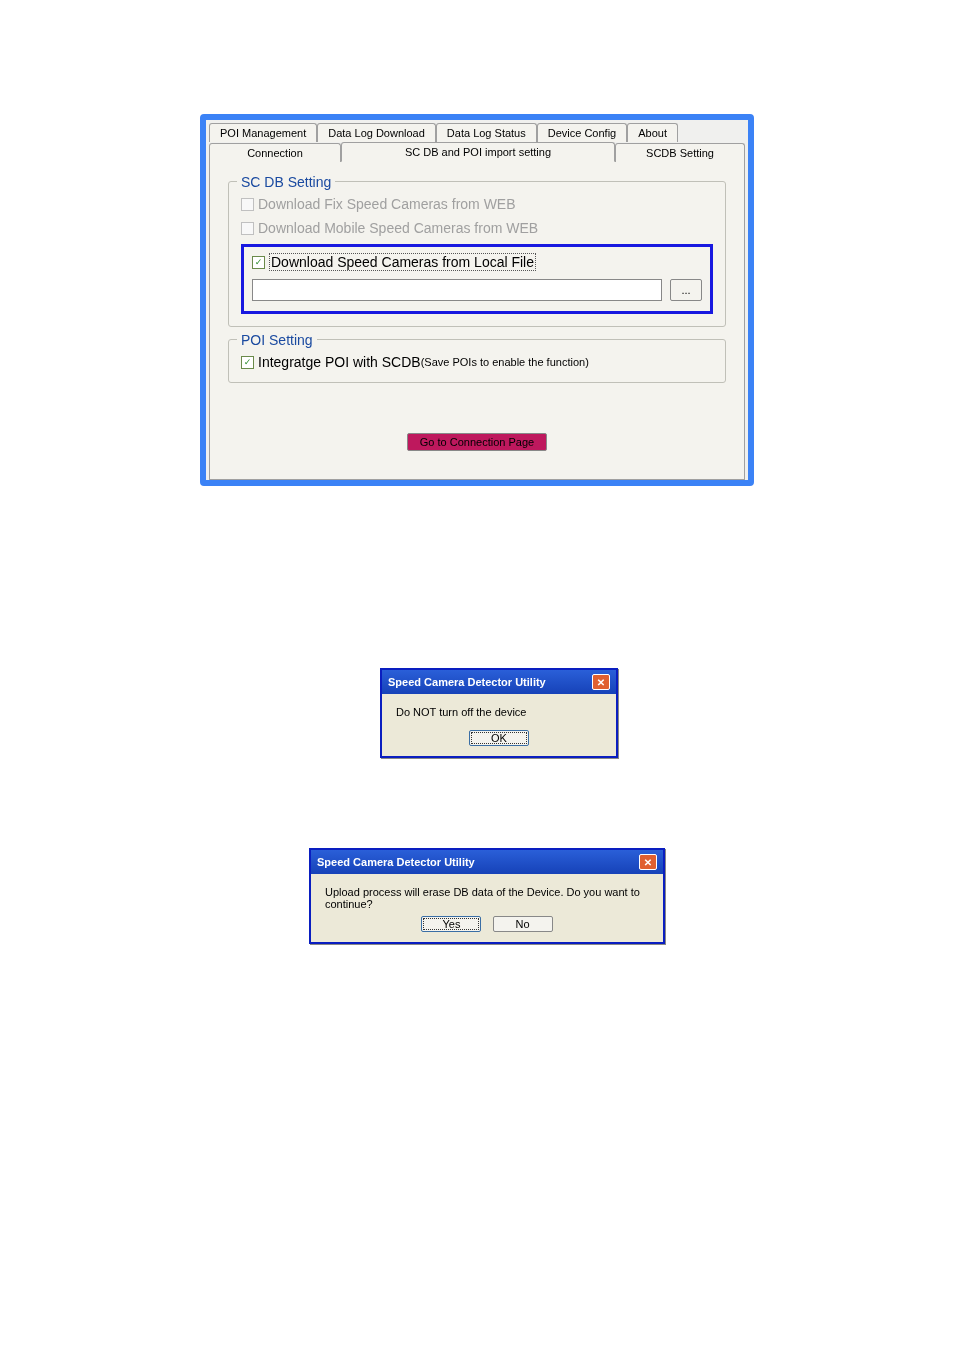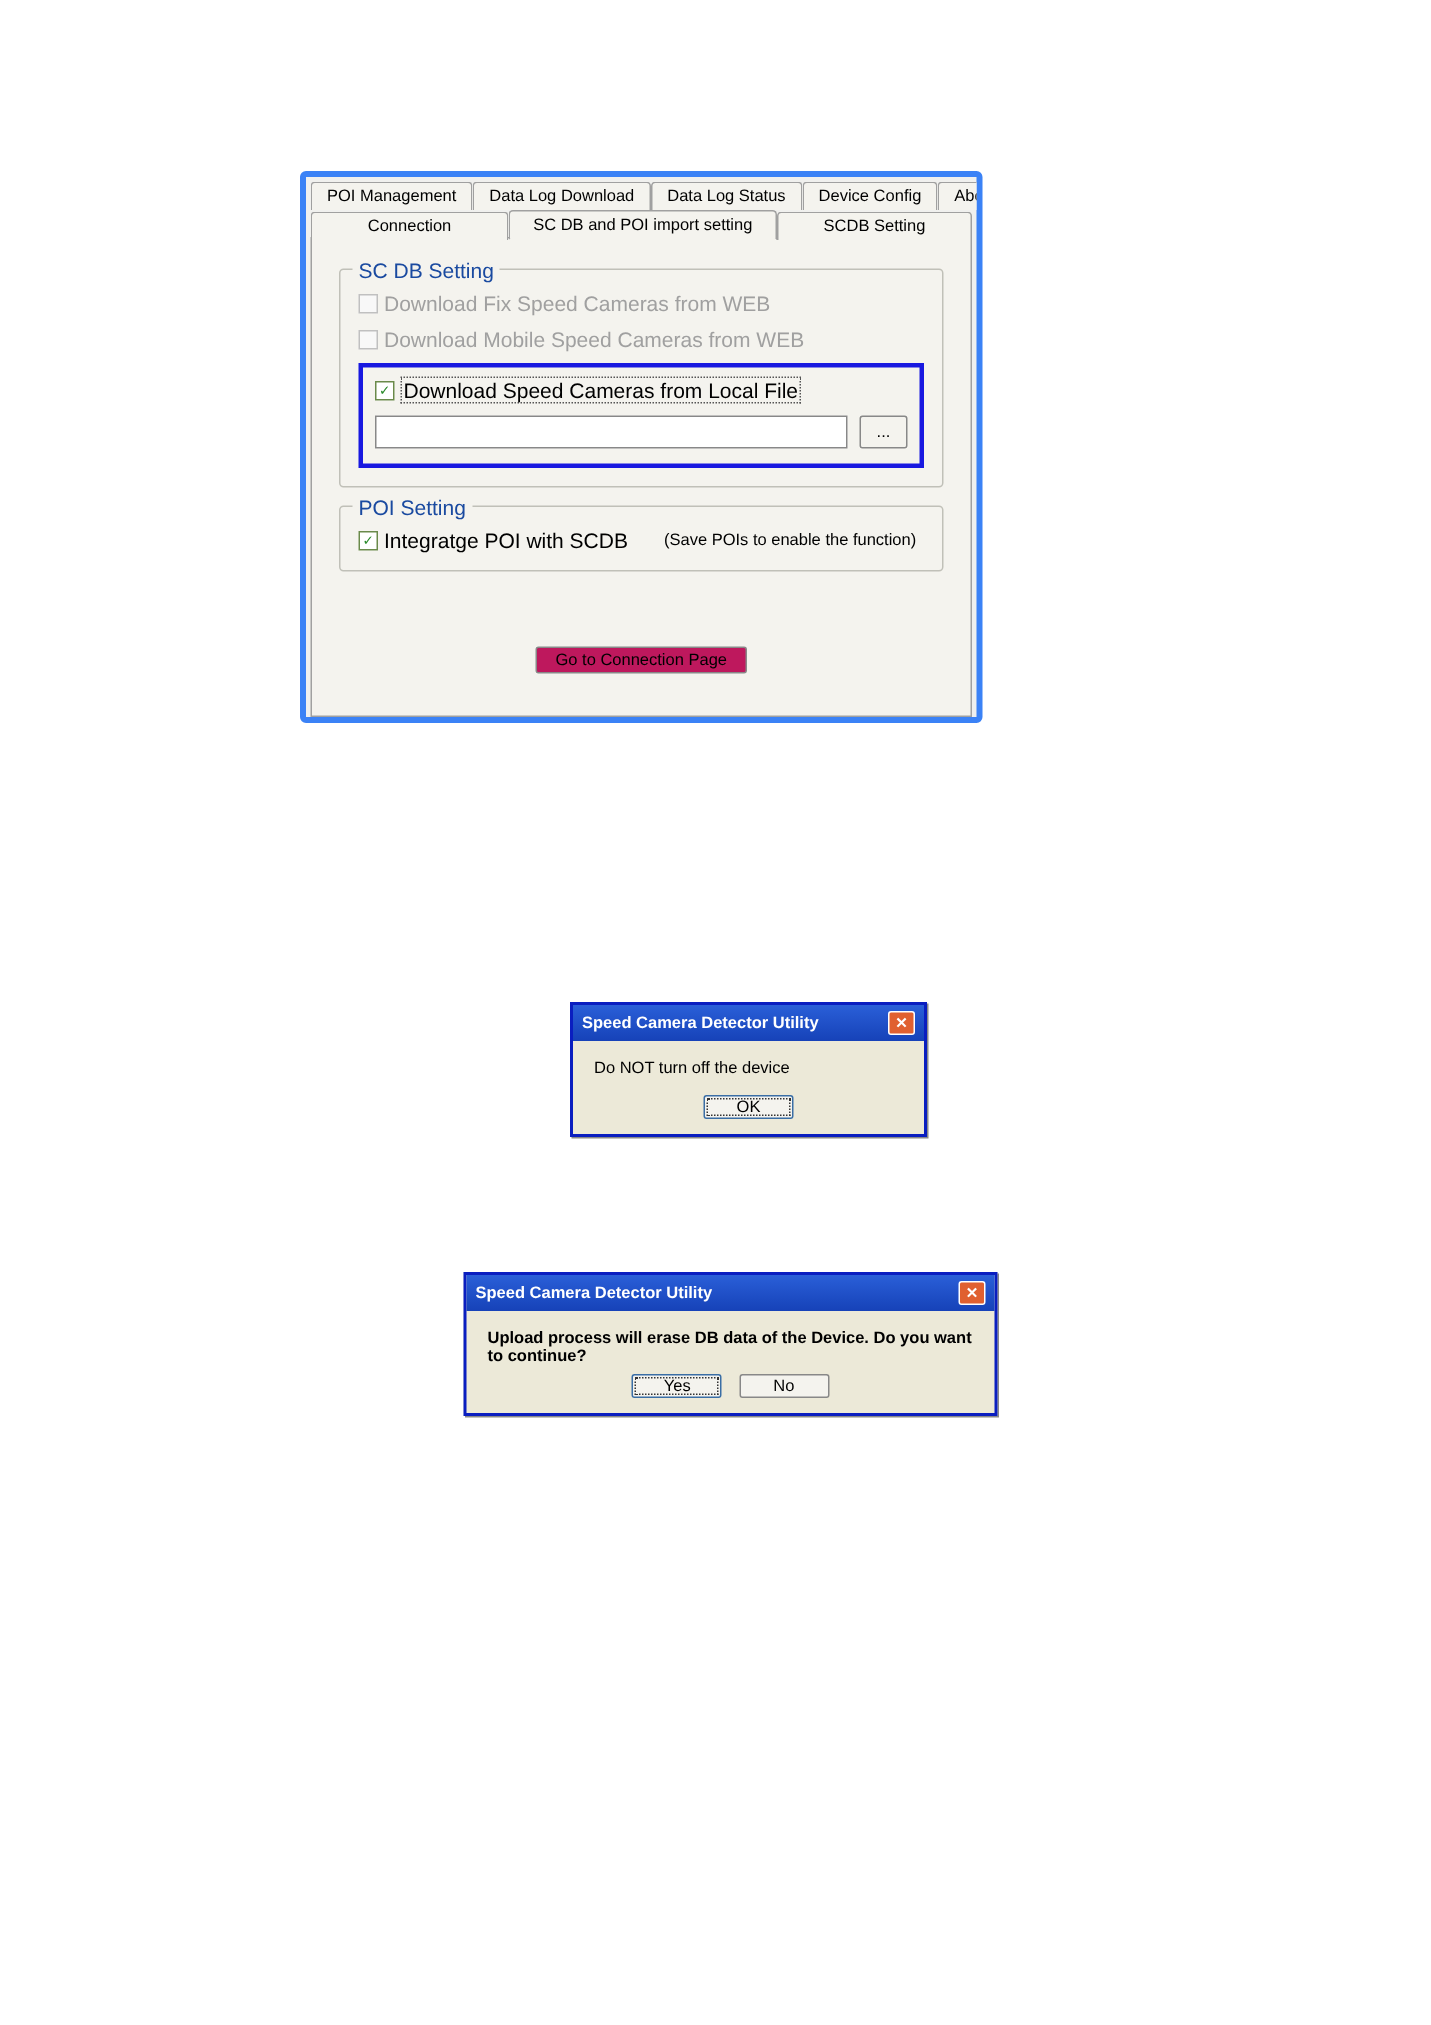--- a/index.html
+++ b/index.html
@@ -13,22 +13,22 @@
       background: #ffffff;
       width: 954px;
       height: 1350px;
       position: relative;
     }
     
     .main-window {
       position: absolute;
       left: 200px;
       top: 114px;
-      width: 455px;
-      border: 4px solid #3b82f6;
+      width: 554px;
+      border: 6px solid #3b82f6;
       background: #f0f0ee;
       border-radius: 4px;
       overflow: hidden;
     }
     .tabs-container {
       padding: 3px 3px 0 3px;
     }
     .tab-row {
       display: flex;
       align-items: flex-end;
@@ -149,21 +149,21 @@
       display: inline-flex;
       align-items: center;
       justify-content: center;
       border-radius: 2px;
     }
     .poi-row {
       display: flex;
       align-items: center;
     }
     .poi-hint {
-      margin-left: 24px;
+      margin-left: 0;
       color: #000;
       font-size: 11px;
     }
     .go-btn {
       display: block;
       margin: 50px auto 0 auto;
       padding: 2px 12px;
       border: 1px solid #888;
       background: #be185d;
       font-size: 11px;
@@ -237,21 +237,20 @@
     }
 
     
     .dialog2 {
       left: 309px;
       top: 848px;
       width: 356px;
     }
     .dialog2 .dialog-body {
       padding: 12px 4px 6px 14px;
-      font-weight: bold;
     }
   </style>
 </head>
 <body>
 
 <div class="main-window">
   <div class="tabs-container">
     <div class="tab-row">
       <div class="tab back">POI Management</div>
       <div class="tab back">Data Log Download</div>

